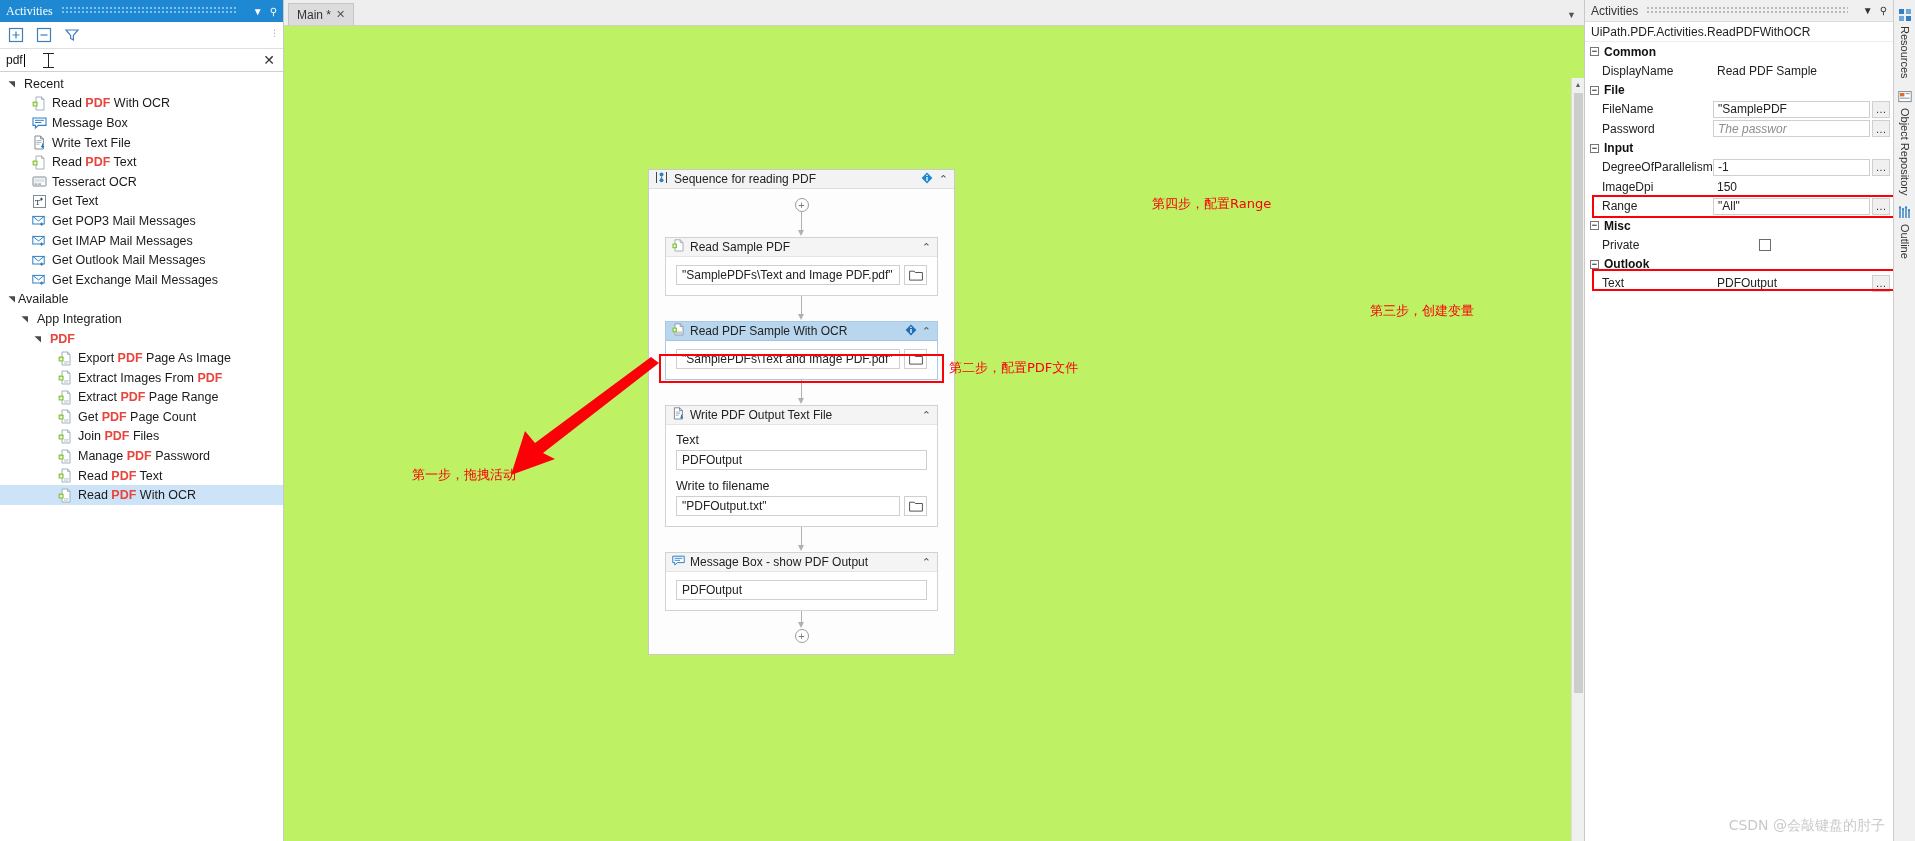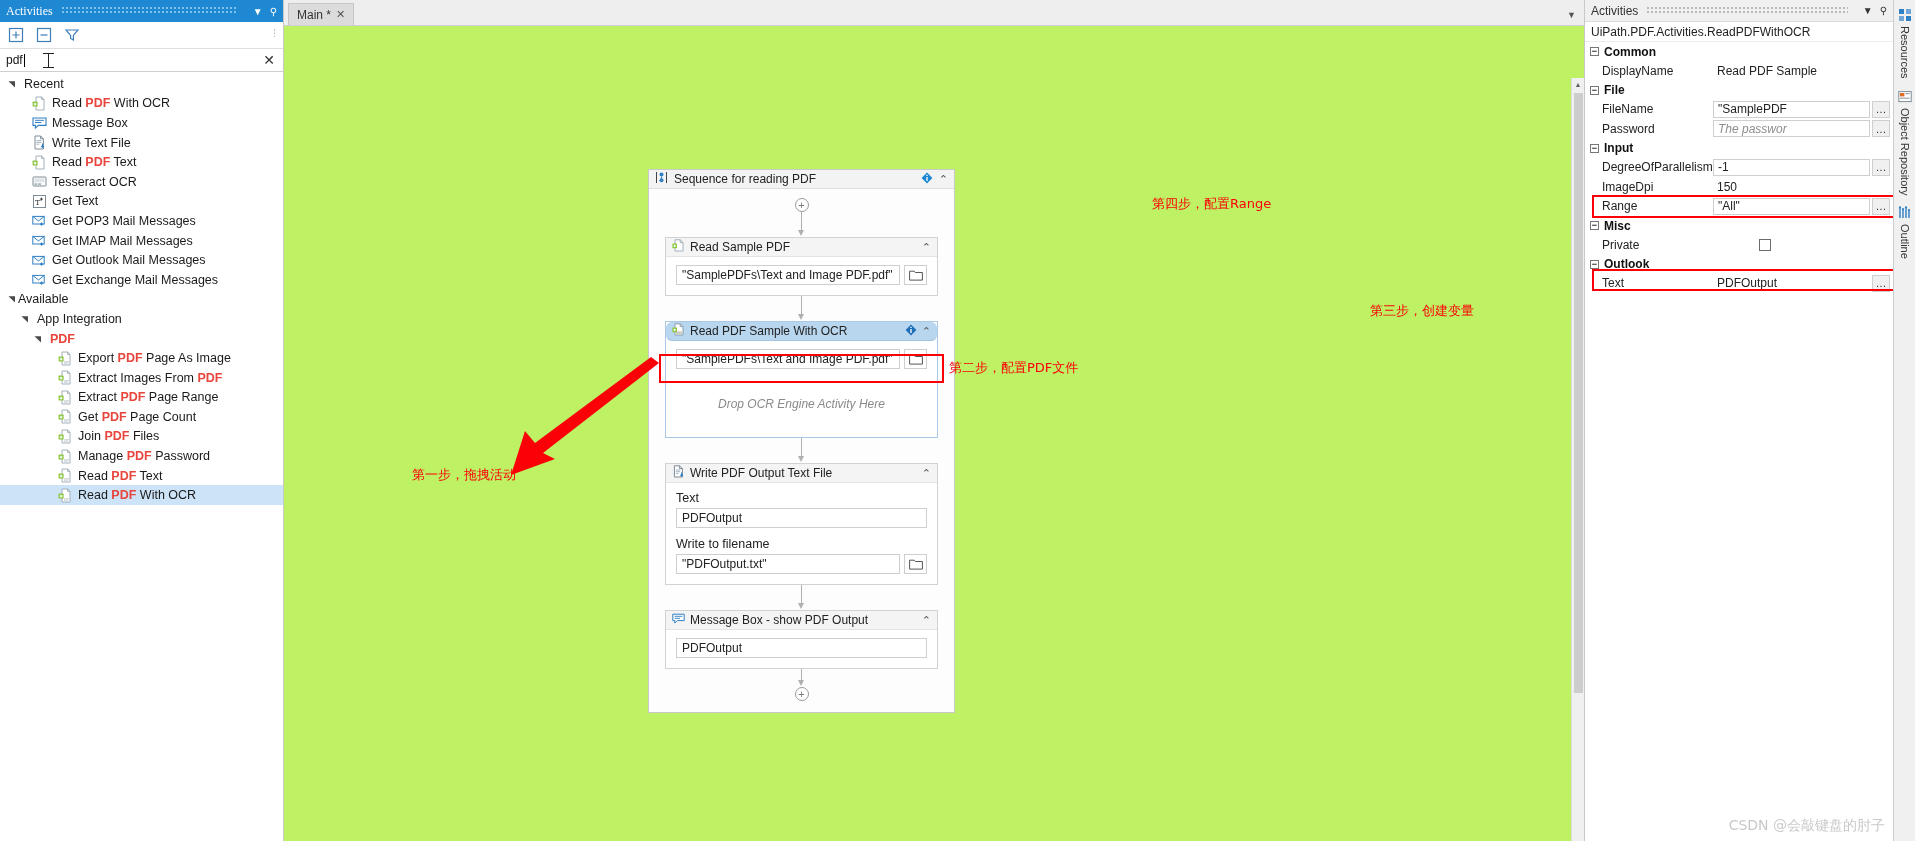--- a/index.html
+++ b/index.html
@@ -141,21 +141,21 @@
   }
 
   .act-card {
     width: 273px; background: #fff; border: 1px solid #d2d2d2;
   }
   .act-card.selected { border-color: #a9c9e6; }
   .card-head {
     height: 19px; display: flex; align-items: center; gap: 5px; padding: 0 6px;
     background: #f4f4f4; border-bottom: 1px solid #e4e4e4; font-size: 12px; color: #222;
   }
-  .act-card.selected .card-head { background: #b9d6ef; border-bottom-color: #a3c4e2; border-radius: 6px; }
+  .act-card.selected .card-head { background: #b9d6ef; border-bottom-color: #a3c4e2; }
   .card-head .hicons { margin-left: auto; display: flex; align-items: center; gap: 5px; }
   .card-body { padding: 8px 10px 10px; }
 
   .fld-row { display: flex; align-items: center; gap: 4px; }
   .fld {
     flex: 1; height: 20px; border: 1px solid #cfcfcf; background: #fff;
     display: flex; align-items: center; padding: 0 5px; font-size: 12px; color: #222;
     white-space: nowrap; overflow: hidden;
   }
   .browse-btn {
@@ -661,21 +661,20 @@
             </div>
             <div class="card-body">
               <div class="fld-row">
                 <div class="fld">"SamplePDFs\Text and Image PDF.pdf"</div>
                 <div class="browse-btn">
                   <svg width="14" height="12" viewBox="0 0 14 12">
                     <path d="M0.6 2.2h4.6l1.1 1.3h7.1v7.6H0.6z" fill="#fff" stroke="#555" stroke-width="1"></path>
                   </svg>
                 </div>
               </div>
-              <div class="drop-zone">Drop OCR Engine Activity Here</div>
             </div>
           </div>
 
           <div class="arrow-v">
               <i class="ln"></i>
               <i class="hd"></i>
             </div>
 
           <div class="act-card">
             <div class="card-head">

